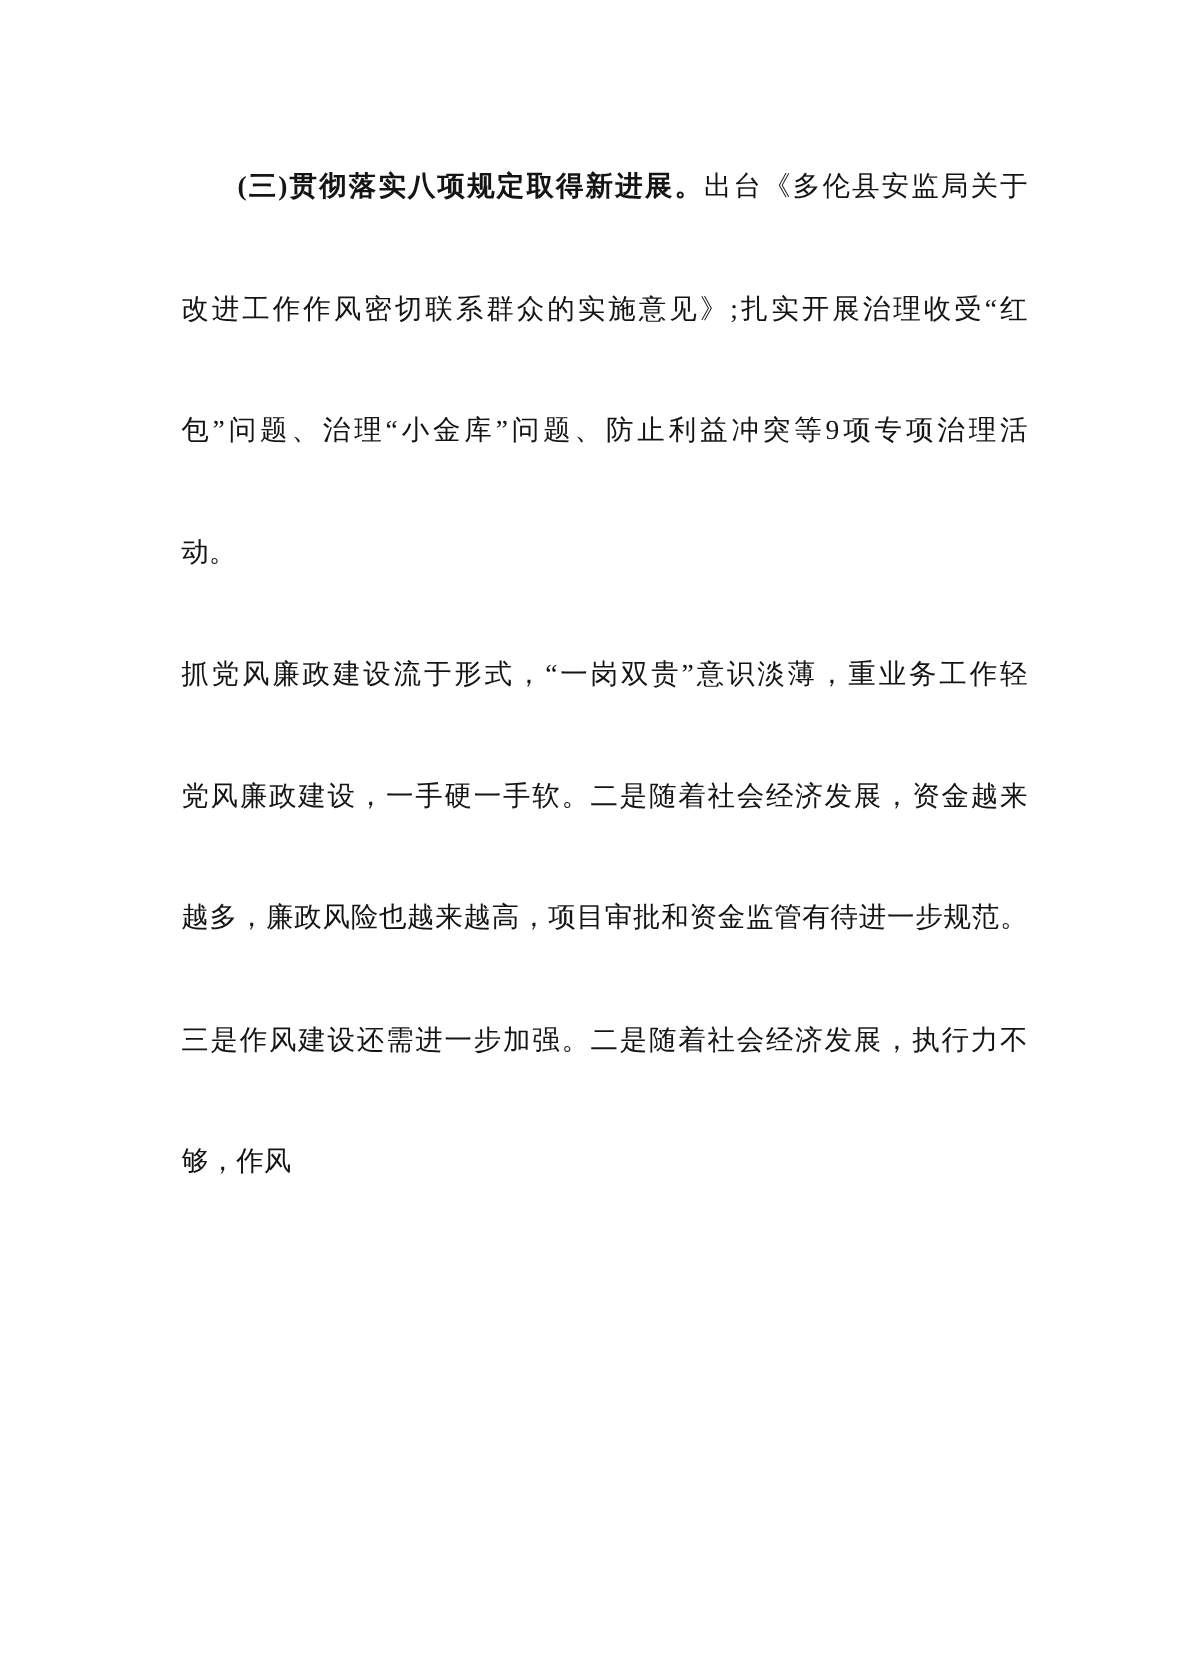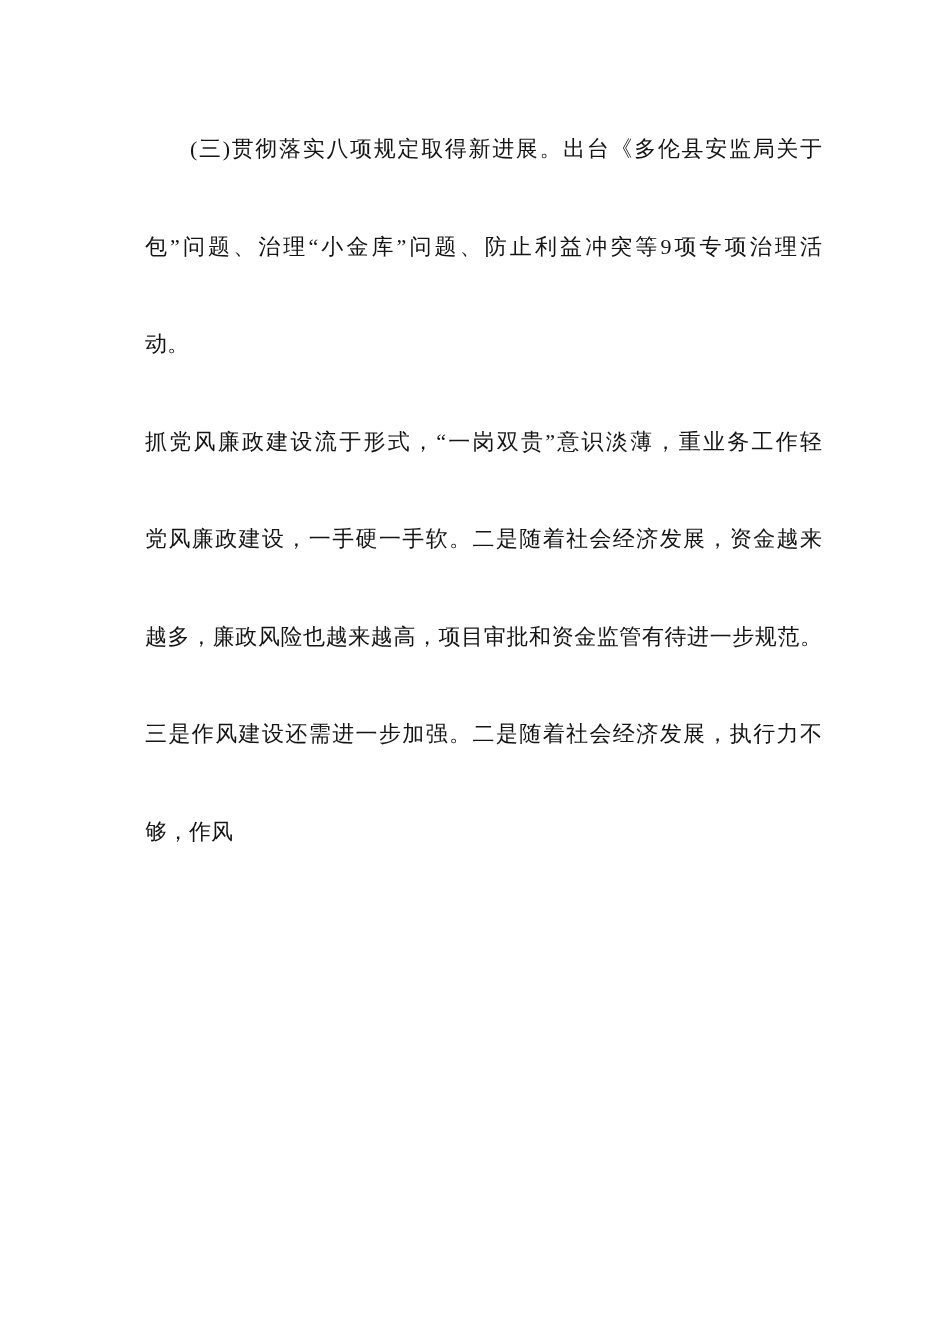--- a/index.html
+++ b/index.html
@@ -32,31 +32,32 @@
     white-space: nowrap;
   }
   .line.short {
     text-align: left;
     text-align-last: left;
   }
   .line.indent {
     text-indent: 45px;
   }
   .bold-run {
-    font-weight: 400;
+    font-weight: 700;
   }
 </style>
 </head>
 <body>
 
 <div class="page">
   <div class="text-block">
 
     <div class="line indent"><span class="bold-run">(三)贯彻落实八项规定取得新进展。</span><span>出台《多伦县安监局关于</span></div>
 
+    <div class="line"><span>改进工作作风密切联系群众的实施意见》;扎实开展治理收受“红</span></div>
 
     <div class="line"><span>包”问题、治理“小金库”问题、防止利益冲突等9项专项治理活</span></div>
 
     <div class="line short"><span>动。</span></div>
 
 
 
     <div class="line"><span>抓党风廉政建设流于形式，“一岗双贵”意识淡薄，重业务工作轻</span></div>
 
     <div class="line"><span>党风廉政建设，一手硬一手软。二是随着社会经济发展，资金越来</span></div>

